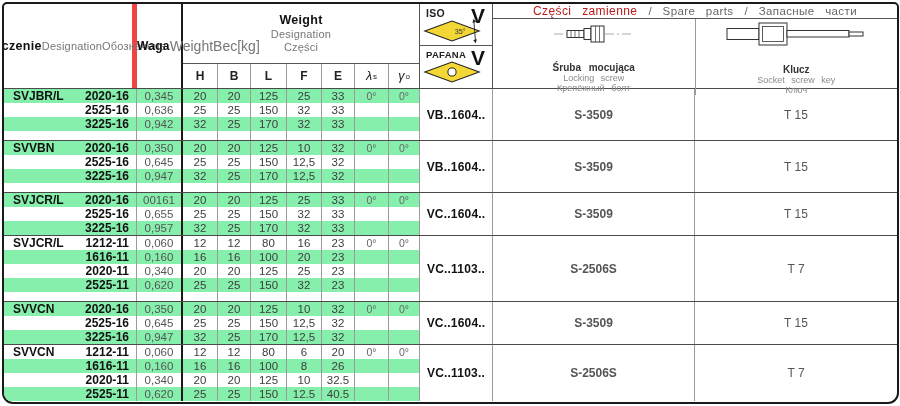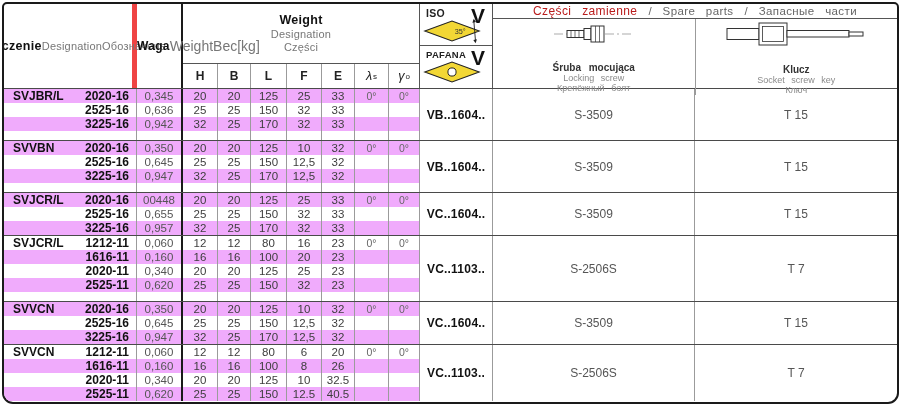--- a/index.html
+++ b/index.html
@@ -44,32 +44,32 @@
   .spare-cell{width:202px;box-sizing:border-box;display:flex;flex-direction:column;align-items:center;justify-content:center;}
   .spare-cell.bl{width:203px;border-left:1px solid #9b9b9b;}
   .part-icon{display:block;}
   .pi-pl{font-size:10px;font-weight:bold;color:#333;word-spacing:5px;line-height:11px;margin-top:15px;}
   .pi-en,.pi-ru{font-size:9px;color:#8a8a8a;word-spacing:4px;line-height:10px;}
 
   
   .group{display:flex;border-top:1px solid #4a4a4a;align-items:stretch;}
   .gleft{width:415px;display:flex;flex-direction:column;}
   .row{display:flex;height:14px;}
-  .row.stripe{background:#f0abfc;}
+  .row.stripe{background:#86efac;}
   .row.spacer{height:9px;background:#fff;}
   .cell{box-sizing:border-box;display:flex;align-items:center;justify-content:center;
         border-right:1px solid #9b9b9b;font-size:11.5px;color:#3d3d3d;line-height:14px;}
   .c-desig{width:133px;justify-content:space-between;padding:0 7px 0 9px;}
   .dname,.dsize{font-weight:bold;color:#111;font-size:12px;}
   .c-waga{width:46px;border-right:2px solid #1a1a1a;color:#555;}
   .c-dim{}
   .c-angle{color:#666;font-size:10.5px;}
   .c-code{width:73px;border-left:1px solid #9b9b9b;border-right:none;
           font-weight:bold;font-size:12px;color:#111;letter-spacing:.2px;}
-  .c-screw{width:202px;border-left:1px solid #9b9b9b;border-right:none;color:#555;font-size:12px;}
+  .c-screw{width:202px;border-left:1px solid #9b9b9b;border-right:none;color:#555;font-size:12px;font-weight:bold;}
   .c-key{width:203px;border-left:1px solid #9b9b9b;border-right:none;color:#555;font-size:12px;}
 </style>
 </head>
 <body>
 
 <div class="sheet">
   <div class="tbl">
 
     <div class="hdr">
 
@@ -303,21 +303,21 @@
           <div class="cell c-screw">S-3509</div>
           <div class="cell c-key">T 15</div>
         </div>
         <div class="group">
           <div class="gleft">
             <div class="row stripe">
               <div class="cell c-desig">
                 <span class="dname">SVJCR/L</span>
                 <span class="dsize">2020-16</span>
               </div>
-              <div class="cell c-waga">00448</div>
+              <div class="cell c-waga">00161</div>
               <div class="cell c-dim w0">20</div>
               <div class="cell c-dim w1">20</div>
               <div class="cell c-dim w2">125</div>
               <div class="cell c-dim w3">25</div>
               <div class="cell c-dim w4">33</div>
               <div class="cell c-dim c-angle w5">0°</div>
               <div class="cell c-dim c-angle w6">0°</div>
             </div>
             <div class="row">
               <div class="cell c-desig">

